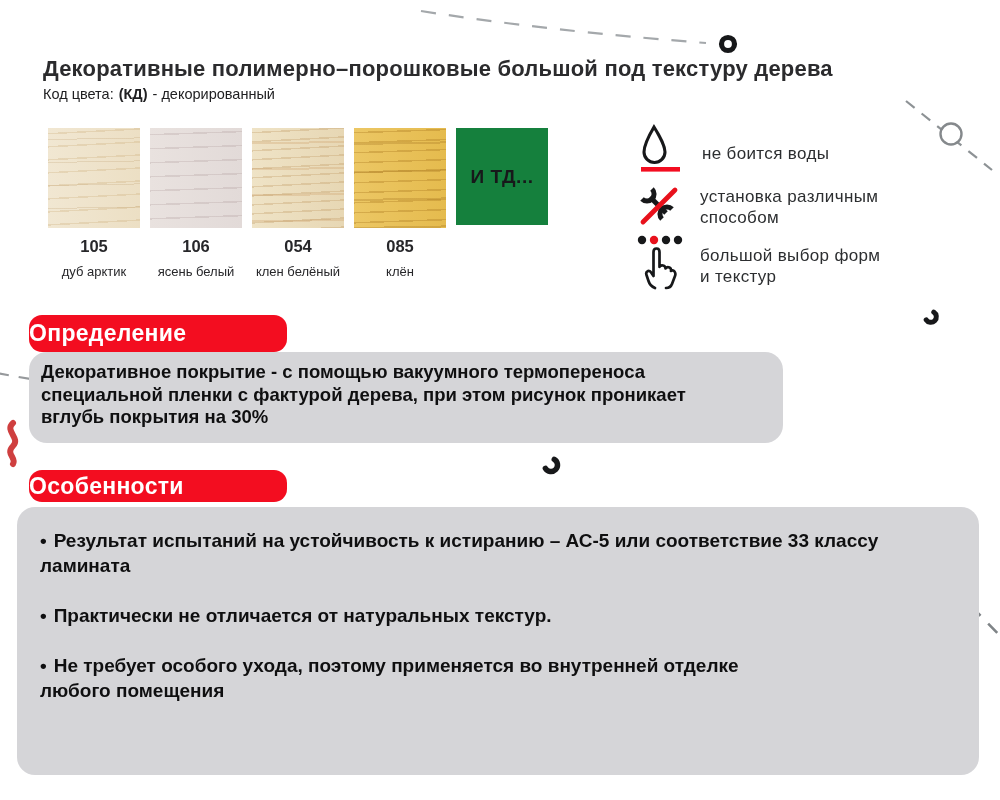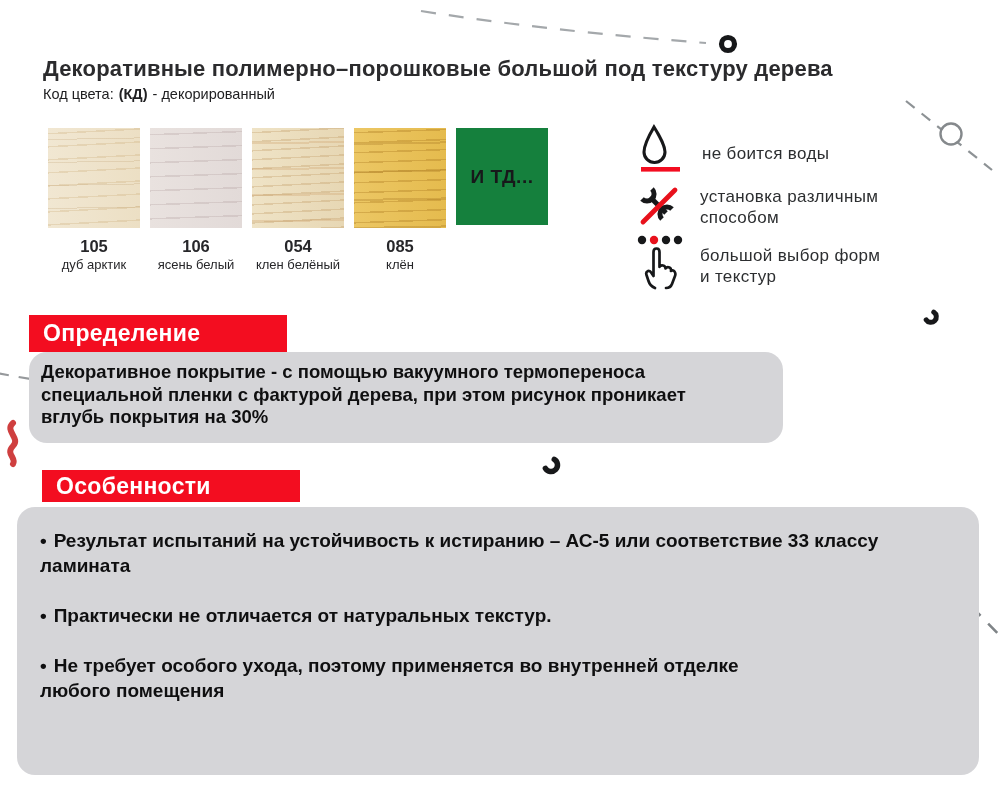--- a/index.html
+++ b/index.html
@@ -14,21 +14,21 @@
   .title{position:absolute;left:43px;top:56px;margin:0;font-size:22px;font-weight:700;
          letter-spacing:.2px;color:#2b2b2d;white-space:nowrap;}
   .subtitle{position:absolute;left:43px;top:86px;margin:0;font-size:14.5px;color:#202022;}
   .subtitle .kd{margin:0 5px 0 5px;}
 
   
   .swatches{position:absolute;left:48px;top:128px;display:flex;gap:10px;}
   .cell{width:92px;display:flex;flex-direction:column;align-items:center;}
   .box{width:92px;height:100px;}
   .code{margin-top:10px;font-size:16.5px;font-weight:700;color:#27272a;line-height:1.05;}
-  .name{font-size:13px;color:#27272a;margin-top:2px;white-space:nowrap;}
+  .name{font-size:13px;color:#27272a;margin-top:9px;white-space:nowrap;}
   .sw-0{background:
     repeating-linear-gradient(177deg, rgba(205,175,125,0) 0 5px, rgba(205,175,125,.32) 5px 6.5px, rgba(205,175,125,0) 6.5px 13px),
     repeating-linear-gradient(179deg, rgba(180,145,95,0) 0 11px, rgba(180,145,95,.22) 11px 12px, rgba(180,145,95,0) 12px 23px),
     linear-gradient(90deg,#f1e7d2,#ecdfc4);}
   .sw-1{background:
     repeating-linear-gradient(178deg, rgba(172,152,152,0) 0 6px, rgba(172,152,152,.28) 6px 7.5px, rgba(172,152,152,0) 7.5px 14px),
     linear-gradient(90deg,#e9e2df,#e2dad8);}
   .sw-2{background:
     repeating-linear-gradient(177deg, rgba(190,150,95,0) 0 4px, rgba(190,150,95,.32) 4px 5.5px, rgba(190,150,95,0) 5.5px 9px),
     repeating-linear-gradient(179.5deg, rgba(210,170,120,0) 0 14px, rgba(210,170,120,.38) 14px 16px, rgba(210,170,120,0) 16px 26px),
@@ -42,23 +42,23 @@
 
   
   .feature-label{position:absolute;margin:0;font-size:17px;color:#2c2e30;letter-spacing:.35px;
                  line-height:21px;white-space:pre-line;}
   .fl-1{left:702px;top:143px;}
   .fl-2{left:700px;top:186px;}
   .fl-3{left:700px;top:245px;}
 
   
   .sec-head{position:absolute;background:#f30d20;color:#ffffff;font-size:23px;font-weight:700;
-            letter-spacing:.3px;box-sizing:border-box;padding-left:14px;display:flex;align-items:center;}
+            letter-spacing:.3px;box-sizing:border-box;display:flex;align-items:center;border-radius:13px;}
   .head-1{left:29px;top:315px;width:258px;height:37px;}
-  .head-2{left:42px;top:470px;width:258px;height:32px;}
+  .head-2{left:29px;top:470px;width:258px;height:32px;}
   .sec-body{position:absolute;background:#d5d5d8;box-sizing:border-box;color:#0f0f10;border-radius:18px;}
   .body-1{left:29px;top:352px;width:754px;height:91px;padding:9px 40px 0 12px;
           font-size:18.5px;font-weight:700;line-height:22.6px;white-space:pre-line;}
   .body-2{left:17px;top:507px;width:962px;height:268px;padding:21px 40px 0 23px;}
   .bullet{margin:0 0 25px 0;font-size:19px;font-weight:700;line-height:25px;white-space:pre-line;}
   .bullet::before{content:"•";margin-right:7px;}
 </style>
 </head>
 <body>
 

